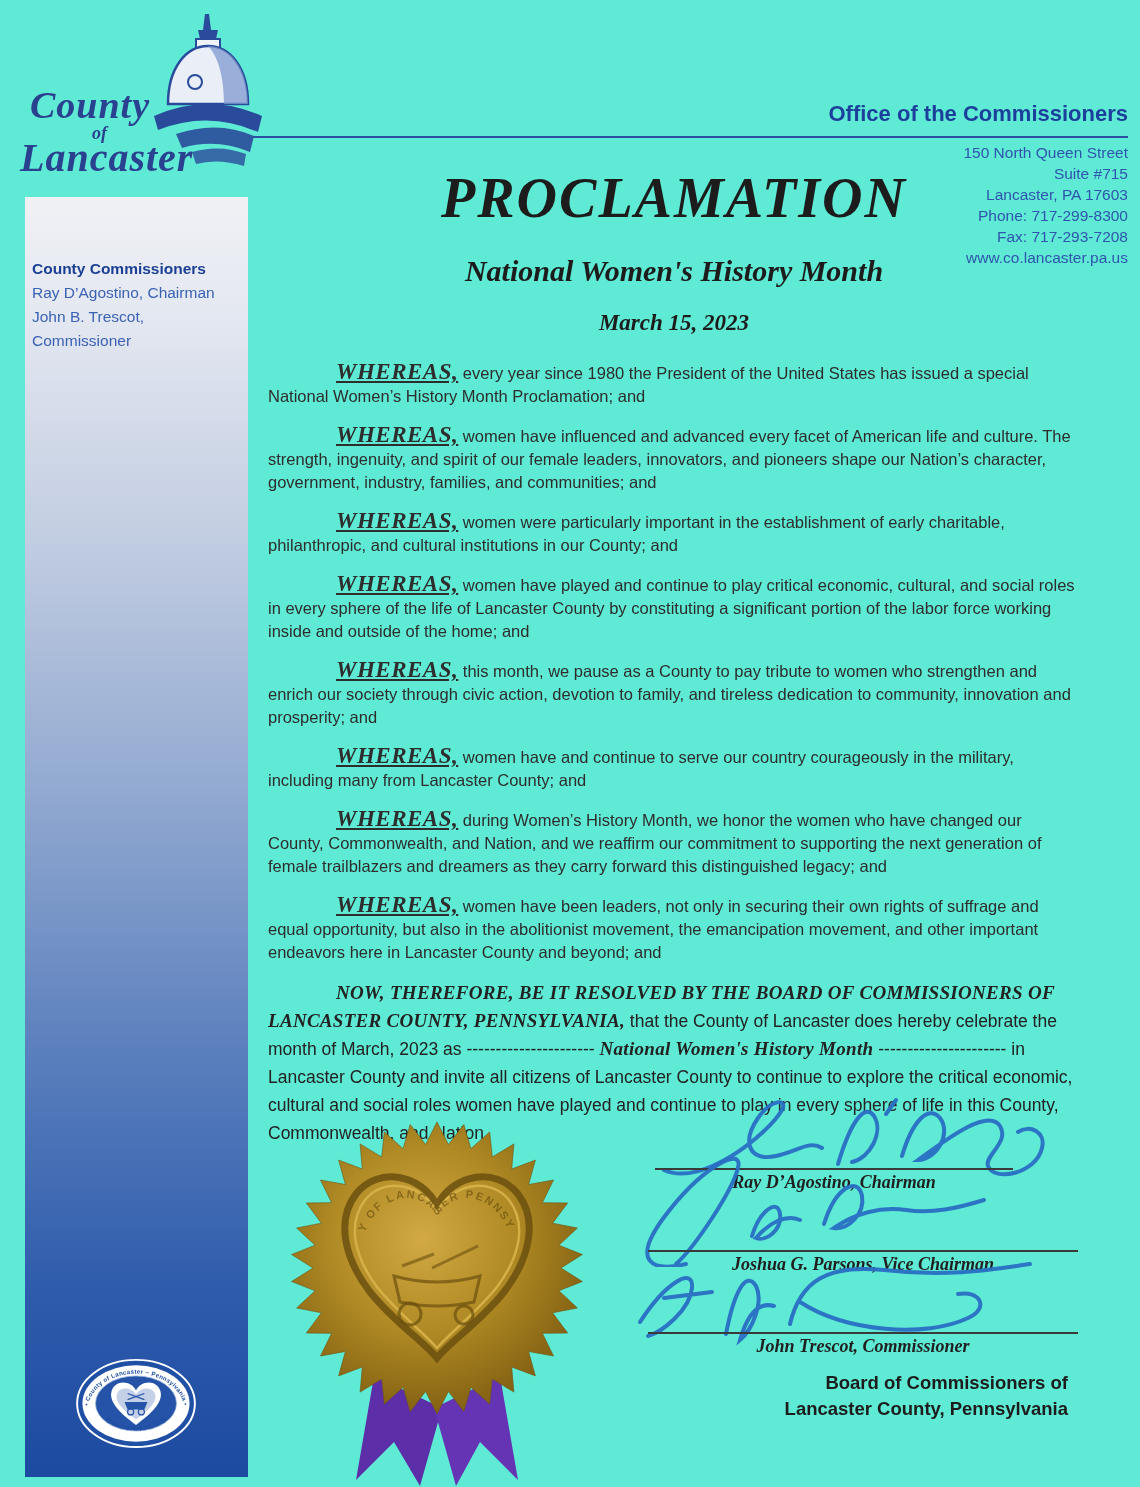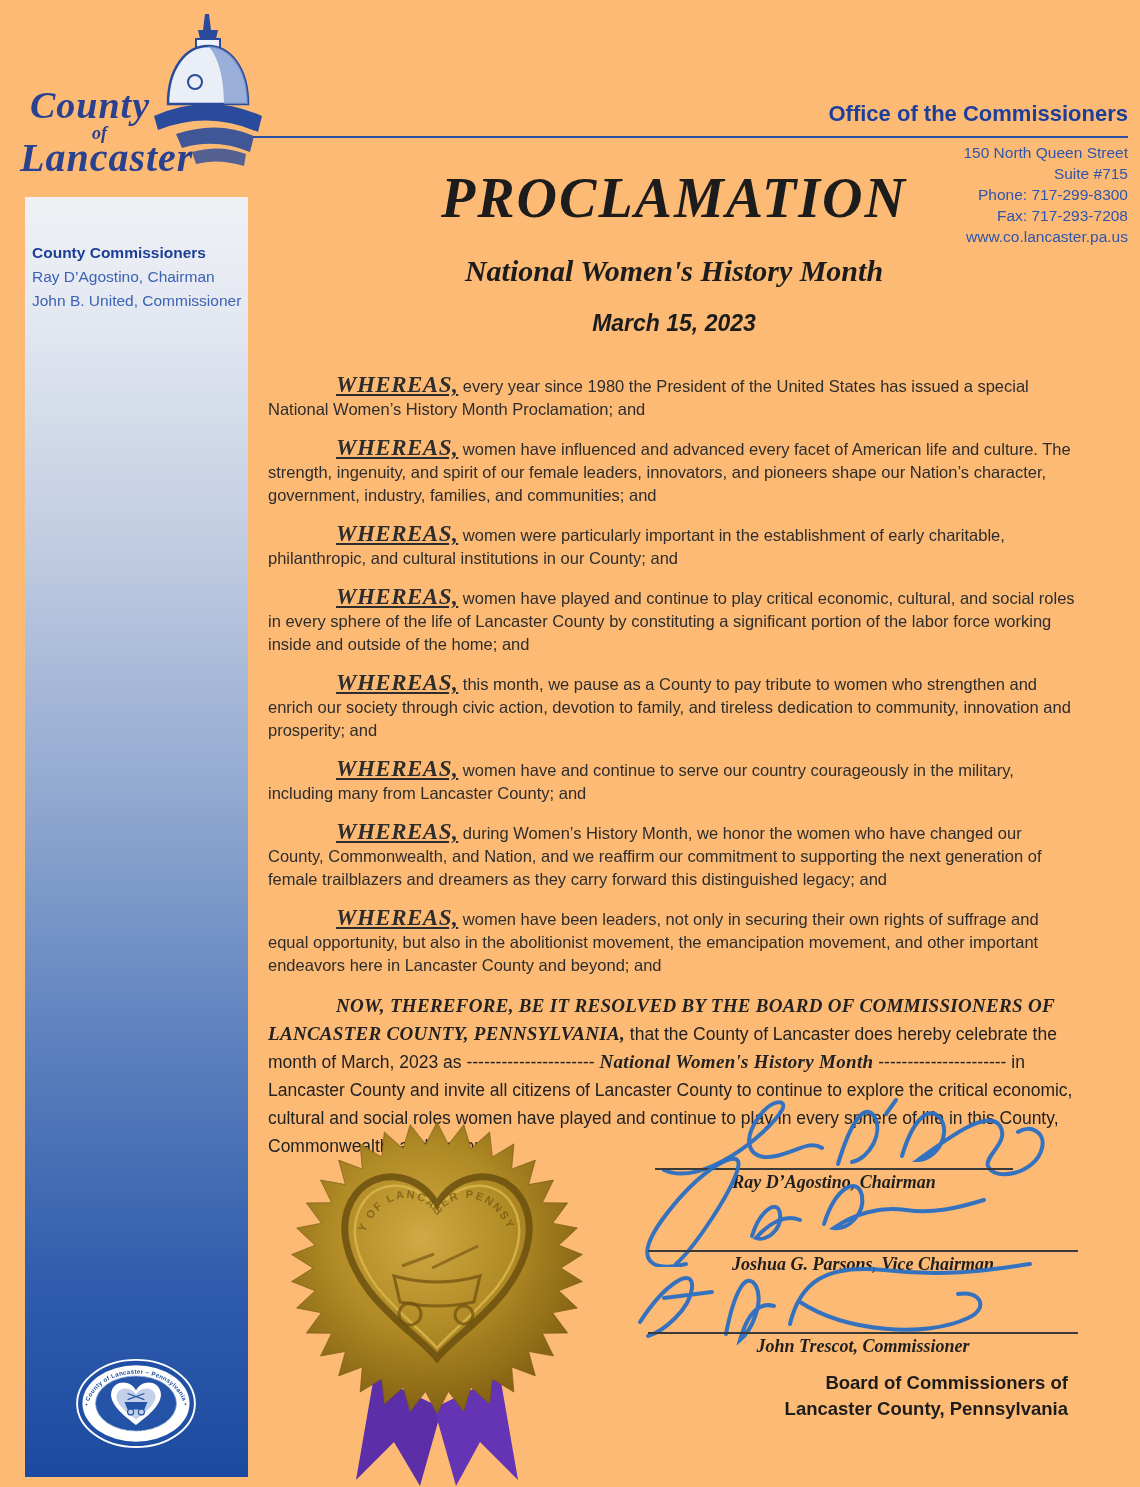--- a/index.html
+++ b/index.html
@@ -1,48 +1,48 @@
 <!DOCTYPE html>
 <html><head>
 <meta charset="utf-8">
 <style>
   html,body{margin:0;padding:0;background:#ffffff;}
-  .page{position:relative;width:1140px;height:1487px;background:#fdba74;overflow:hidden;
+  .page{position:relative;width:1140px;height:1487px;background:#5eead4;overflow:hidden;
         font-family:"Liberation Sans",sans-serif;color:#2d2d2d;}
 
   
   .logo-text{position:absolute;color:#2a4190;font-family:"Liberation Serif",serif;
              font-style:italic;font-weight:bold;line-height:1;}
   .logo-county{left:30px;top:86px;font-size:38px;letter-spacing:1px;}
   .logo-of{left:92px;top:124px;font-size:18px;}
   .logo-lancaster{left:20px;top:138px;font-size:40px;letter-spacing:1px;}
   .dome{position:absolute;left:148px;top:12px;}
   .header-rule{position:absolute;left:253px;top:136px;width:875px;height:2px;background:#2b4fa3;}
   .office-title{position:absolute;right:12px;top:101px;width:500px;text-align:right;
                 color:#1b3f9b;font-weight:bold;font-size:22px;}
   .office-address{position:absolute;right:12px;top:142px;width:400px;text-align:right;
                   color:#2f55ad;font-size:15.5px;line-height:21px;}
 
   
   .sidebar{position:absolute;left:25px;top:197px;width:223px;height:1280px;
            background:linear-gradient(180deg,#f0f1f5 0%,#e4e8f1 9%,#c3cee2 26%,
                       #93aad1 46%,#5d81be 66%,#2f5cac 85%,#1c4aa0 100%);}
-  .commissioners{padding:44px 6px 0 7px;font-size:15.5px;line-height:24px;}
+  .commissioners{padding:60px 6px 0 7px;font-size:15.5px;line-height:24px;}
   .commissioners .head{color:#1b3f94;font-weight:bold;}
   .commissioners .member{color:#3b62b5;}
   .oval-logo{position:absolute;left:46px;bottom:22px;}
 
   
   .main{position:absolute;left:268px;top:166px;width:812px;}
   h1.title{margin:0 0 24px 0;text-align:center;font-size:56px;letter-spacing:2px;color:#1c1c1c;
            font-family:"Liberation Serif",serif;font-style:italic;font-weight:bold;}
   h2.subtitle{margin:0 0 22px 0;text-align:center;font-size:30px;color:#1c1c1c;
            font-family:"Liberation Serif",serif;font-style:italic;font-weight:bold;}
-  h3.date{margin:0 0 36px 0;text-align:center;font-size:23px;color:#1c1c1c;
-           font-family:Liberation Sans, sans-serif;font-style:italic;font-weight:bold;}
+  h3.date{margin:0 0 24px 0;text-align:center;font-size:23px;color:#1c1c1c;
+           font-family:Liberation Serif, serif;font-style:italic;font-weight:bold;}
   p.whereas{margin:0 0 15px 0;font-size:16.5px;line-height:23px;text-indent:68px;color:#2d2d2d;}
   .whereas-lead{font-family:"Liberation Serif",serif;font-style:italic;font-weight:bold;
                 font-size:23px;text-decoration:underline;letter-spacing:.5px;margin-top:48px;}
   p.resolution{margin:10px 0 0 0;font-size:17.5px;line-height:28px;text-indent:68px;color:#222;}
   .res-script{font-family:"Liberation Serif",serif;font-style:italic;font-weight:bold;
               font-size:19px;letter-spacing:.3px;}
 
   
   .seal{position:absolute;left:282px;top:1108px;}
 
@@ -74,30 +74,31 @@
     <path d="M28,122 Q70,108 106,124 L102,140 Q68,126 34,136 Z" fill="#2a4b9b" opacity="0.9"></path>
     <path d="M44,140 Q72,132 98,142 L96,154 Q70,146 48,152 Z" fill="#2a4b9b" opacity="0.8"></path>
   </svg>
 
   <div class="header-rule"></div>
 
   <div class="office-title">Office of the Commissioners</div>
   <div class="office-address">
     <div>150 North Queen Street</div>
     <div>Suite #715</div>
+    <div>Lancaster, PA 17603</div>
     <div>Phone: 717-299-8300</div>
     <div>Fax: 717-293-7208</div>
     <div>www.co.lancaster.pa.us</div>
   </div>
 
   <div class="sidebar">
     <div class="commissioners">
       <div class="head">County Commissioners</div>
       <div class="member">Ray D’Agostino, Chairman</div>
-      <div class="member">John B. United, Commissioner</div>
+      <div class="member">John B. Trescot, Commissioner</div>
     </div>
     <svg class="oval-logo" width="130" height="100" viewBox="0 0 170 130">
       <defs>
         <path id="arcTop" d="M22,72 A63,48 0 1 1 148,72" fill="none"></path>
         <path id="arcBottom" d="M32,64 A54,42 0 0 0 138,64" fill="none"></path>
       </defs>
       <ellipse cx="85" cy="63" rx="77" ry="57" fill="#2050a5" stroke="#ffffff" stroke-width="2.5"></ellipse>
       <ellipse cx="85" cy="63" rx="70" ry="50" fill="#ffffff"></ellipse>
       <ellipse cx="85" cy="63" rx="53" ry="36" fill="#2553a8" stroke="#9db4dc" stroke-width="1"></ellipse>
       <text font-size="8" fill="#1d4fa3" font-family="Liberation Sans, sans-serif" font-weight="bold" letter-spacing="0.4">

